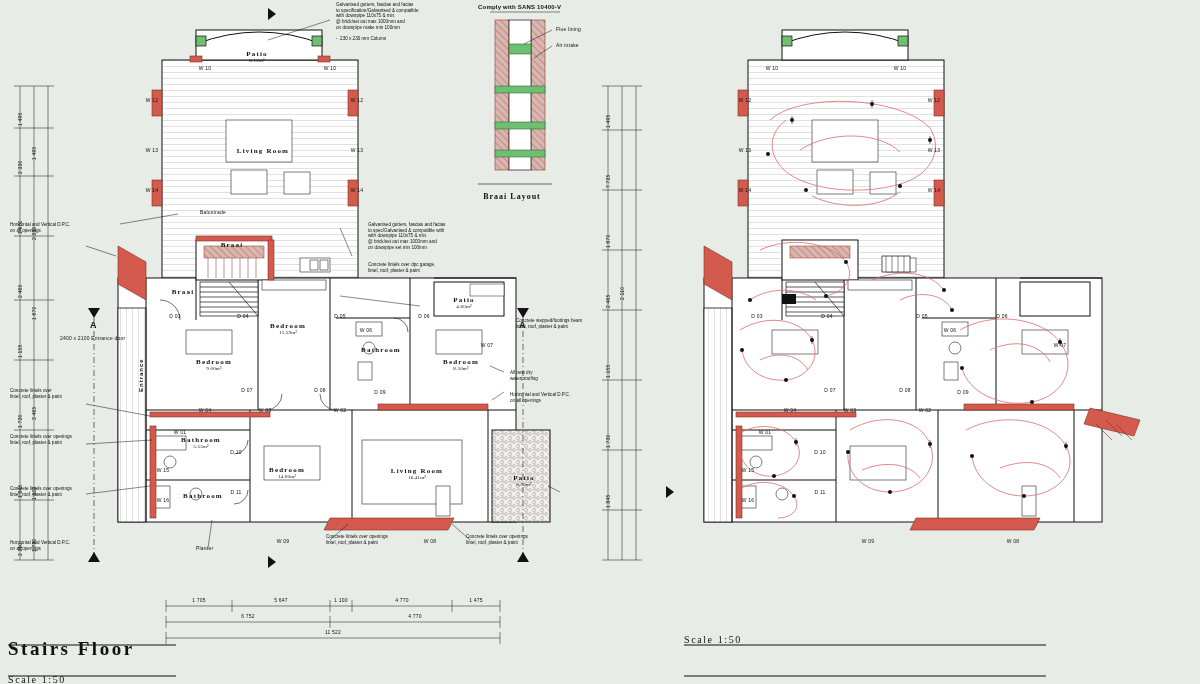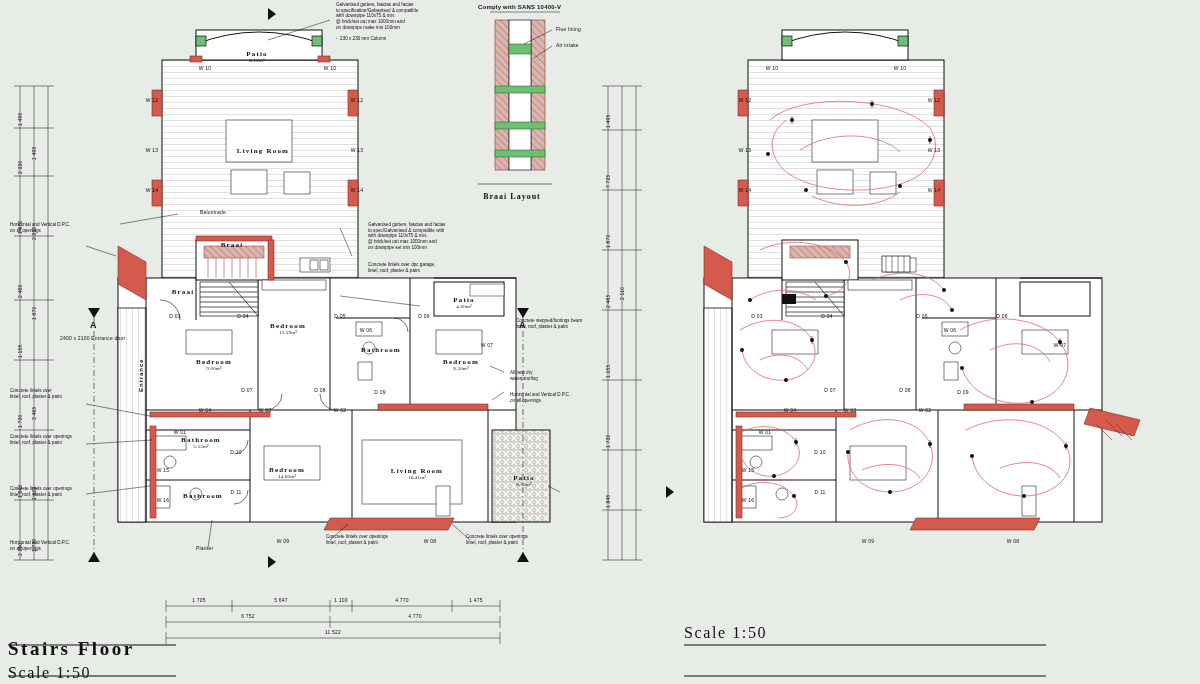--- a/index.html
+++ b/index.html
@@ -18,21 +18,21 @@
   .t.c{transform:translateX(-50%);}
   .t.rot{transform-origin:0 0;transform:rotate(-90deg);}
   .room{position:absolute;white-space:nowrap;text-align:center;transform:translateX(-50%);
         font-family:"Liberation Serif",serif;font-weight:bold;letter-spacing:1.2px;color:#111;}
   .room .nm{font-size:7px;display:block;}
   .room .ar{font-size:5px;font-weight:normal;letter-spacing:.2px;display:block;}
 
   
   .title{position:absolute;font-family:"Liberation Serif",serif;letter-spacing:2px;color:#111;}
   .title .main{font-size:19px;font-weight:bold;display:block;letter-spacing:2.5px;}
-  .title .sub{font-size:16px;display:block;letter-spacing:1.6px;margin-top:4px;}
+  .title .sub{font-size:10px;display:block;letter-spacing:1.6px;margin-top:14px;}
 
   .detail-title{position:absolute;font-family:"Liberation Serif",serif;font-size:8px;font-weight:bold;letter-spacing:1px;color:#111;transform:translateX(-50%);}
   .note-small{position:absolute;font-size:4.6px;color:#111;line-height:1.25;white-space:pre;}
 
   svg{position:absolute;left:0;top:0;overflow:visible;}
 </style>
 </head>
 <body>
 
 <div id="sheet">

